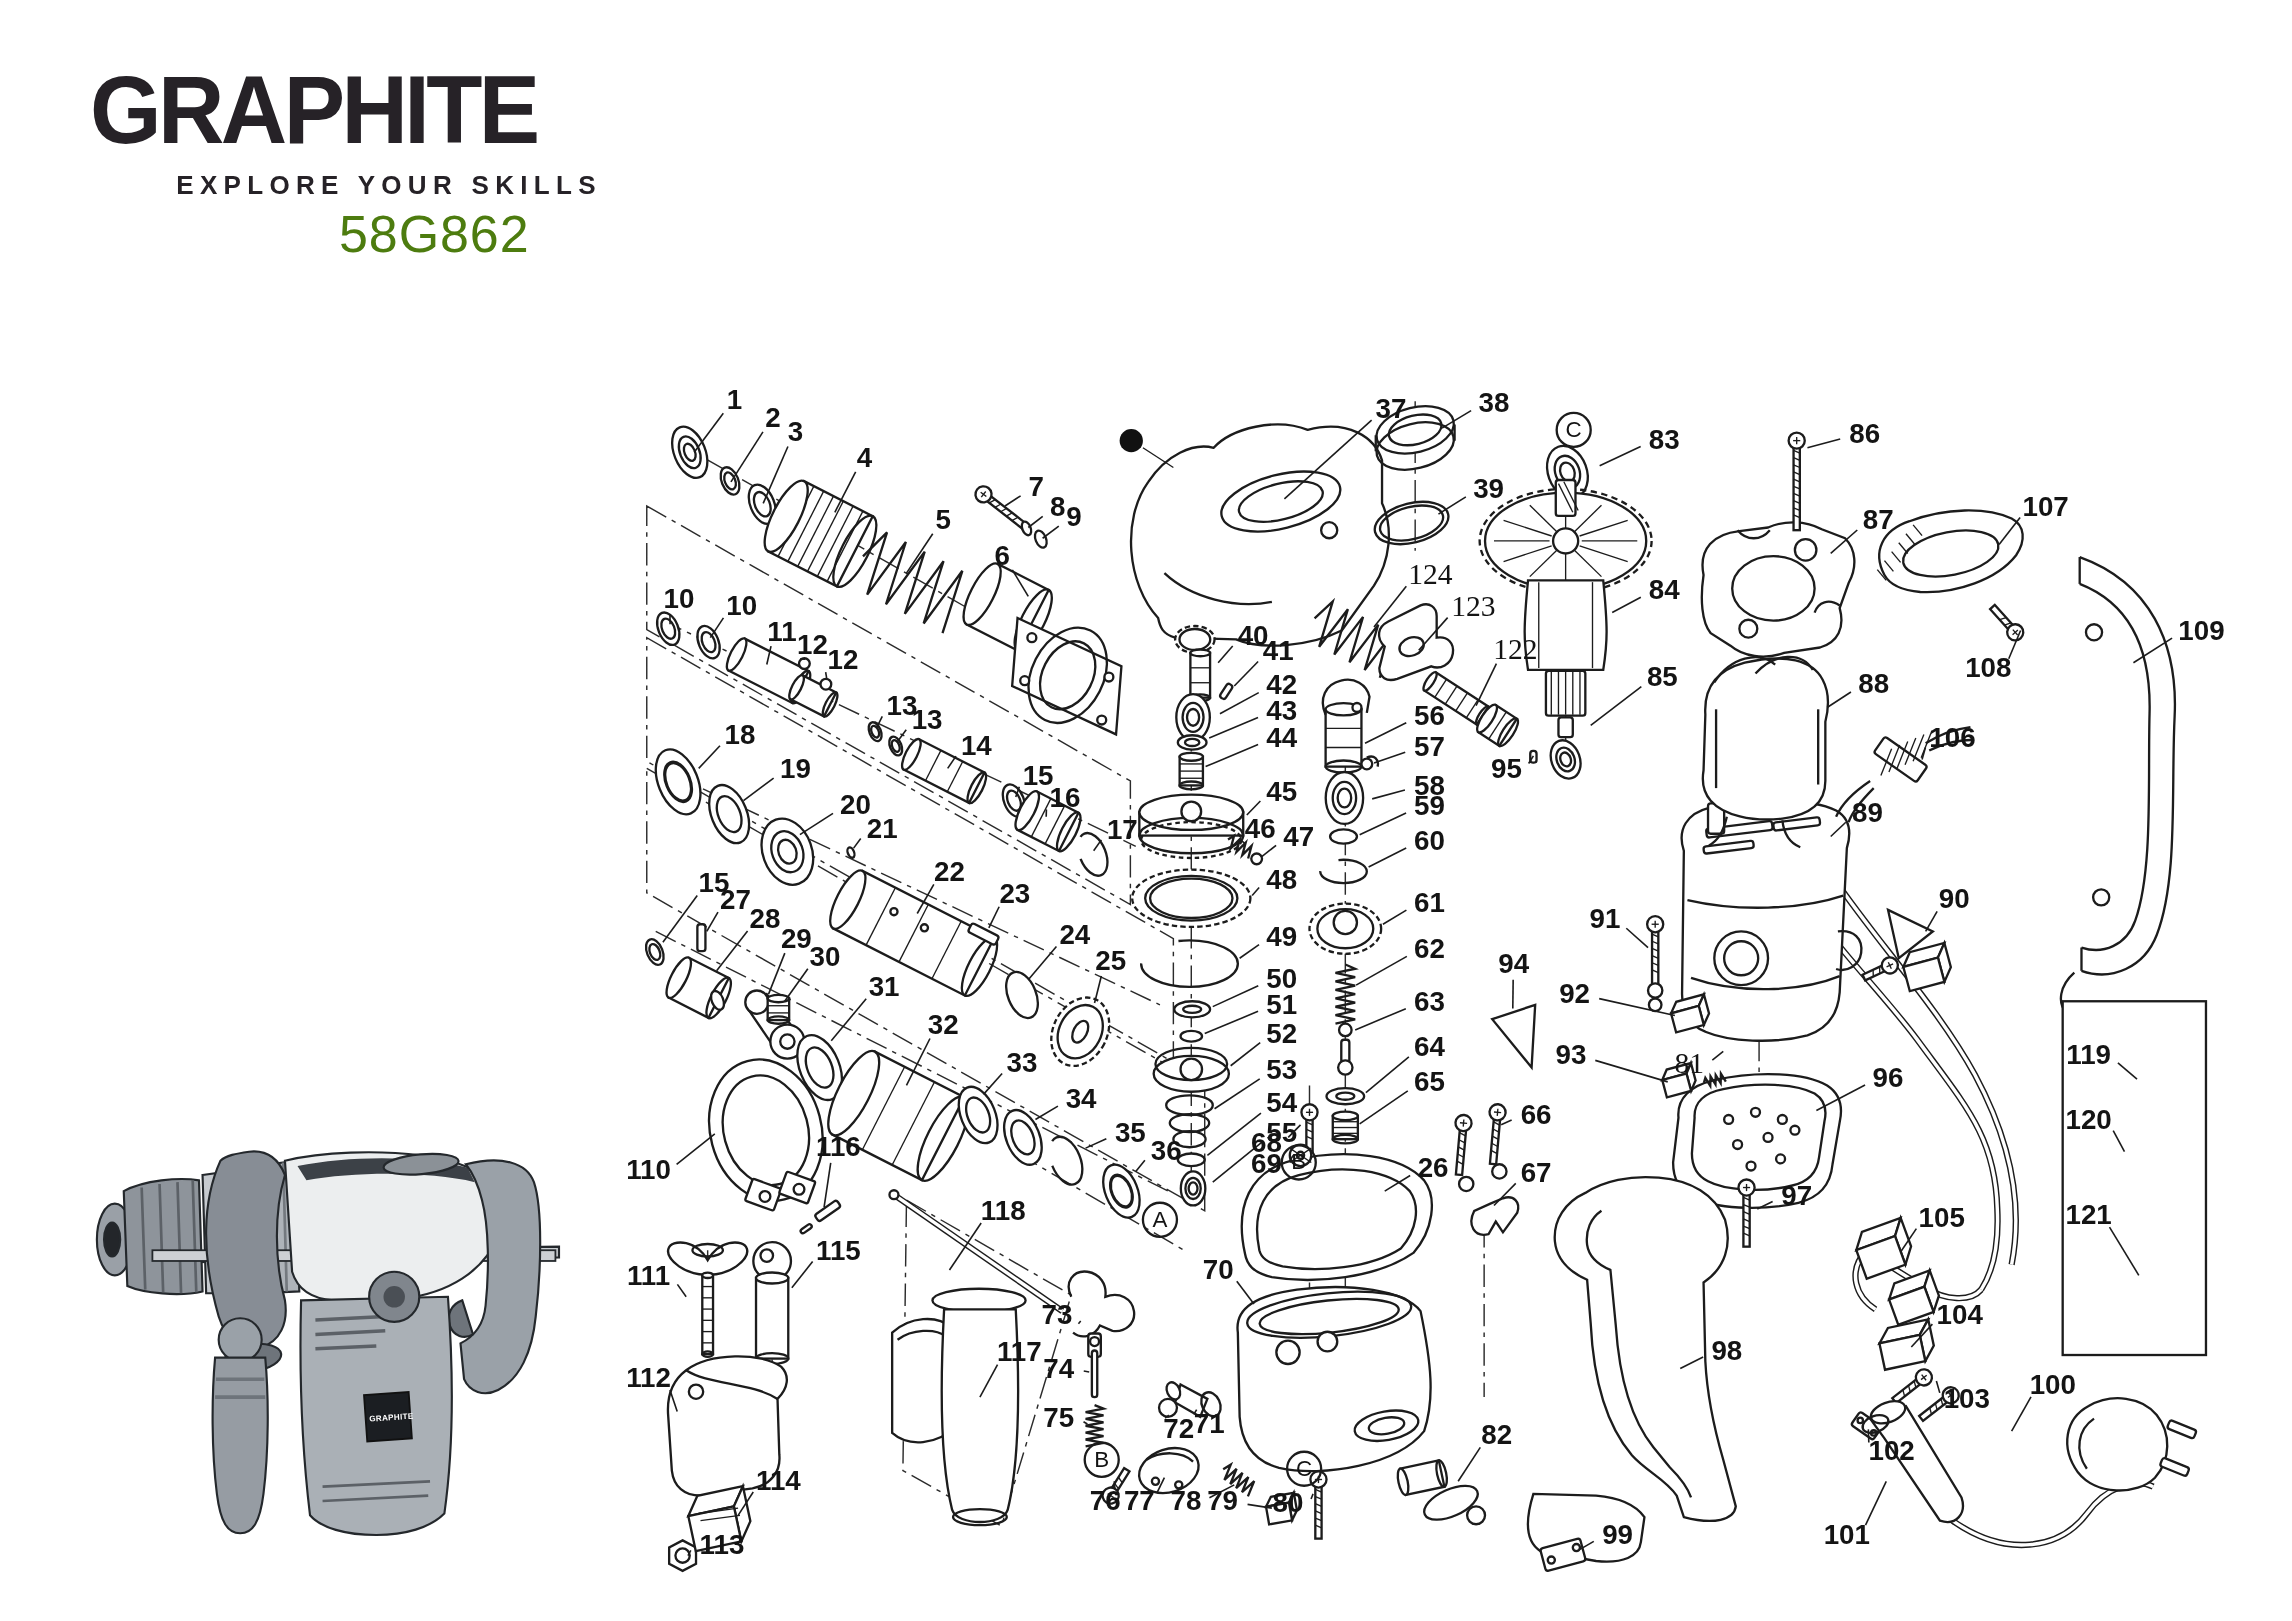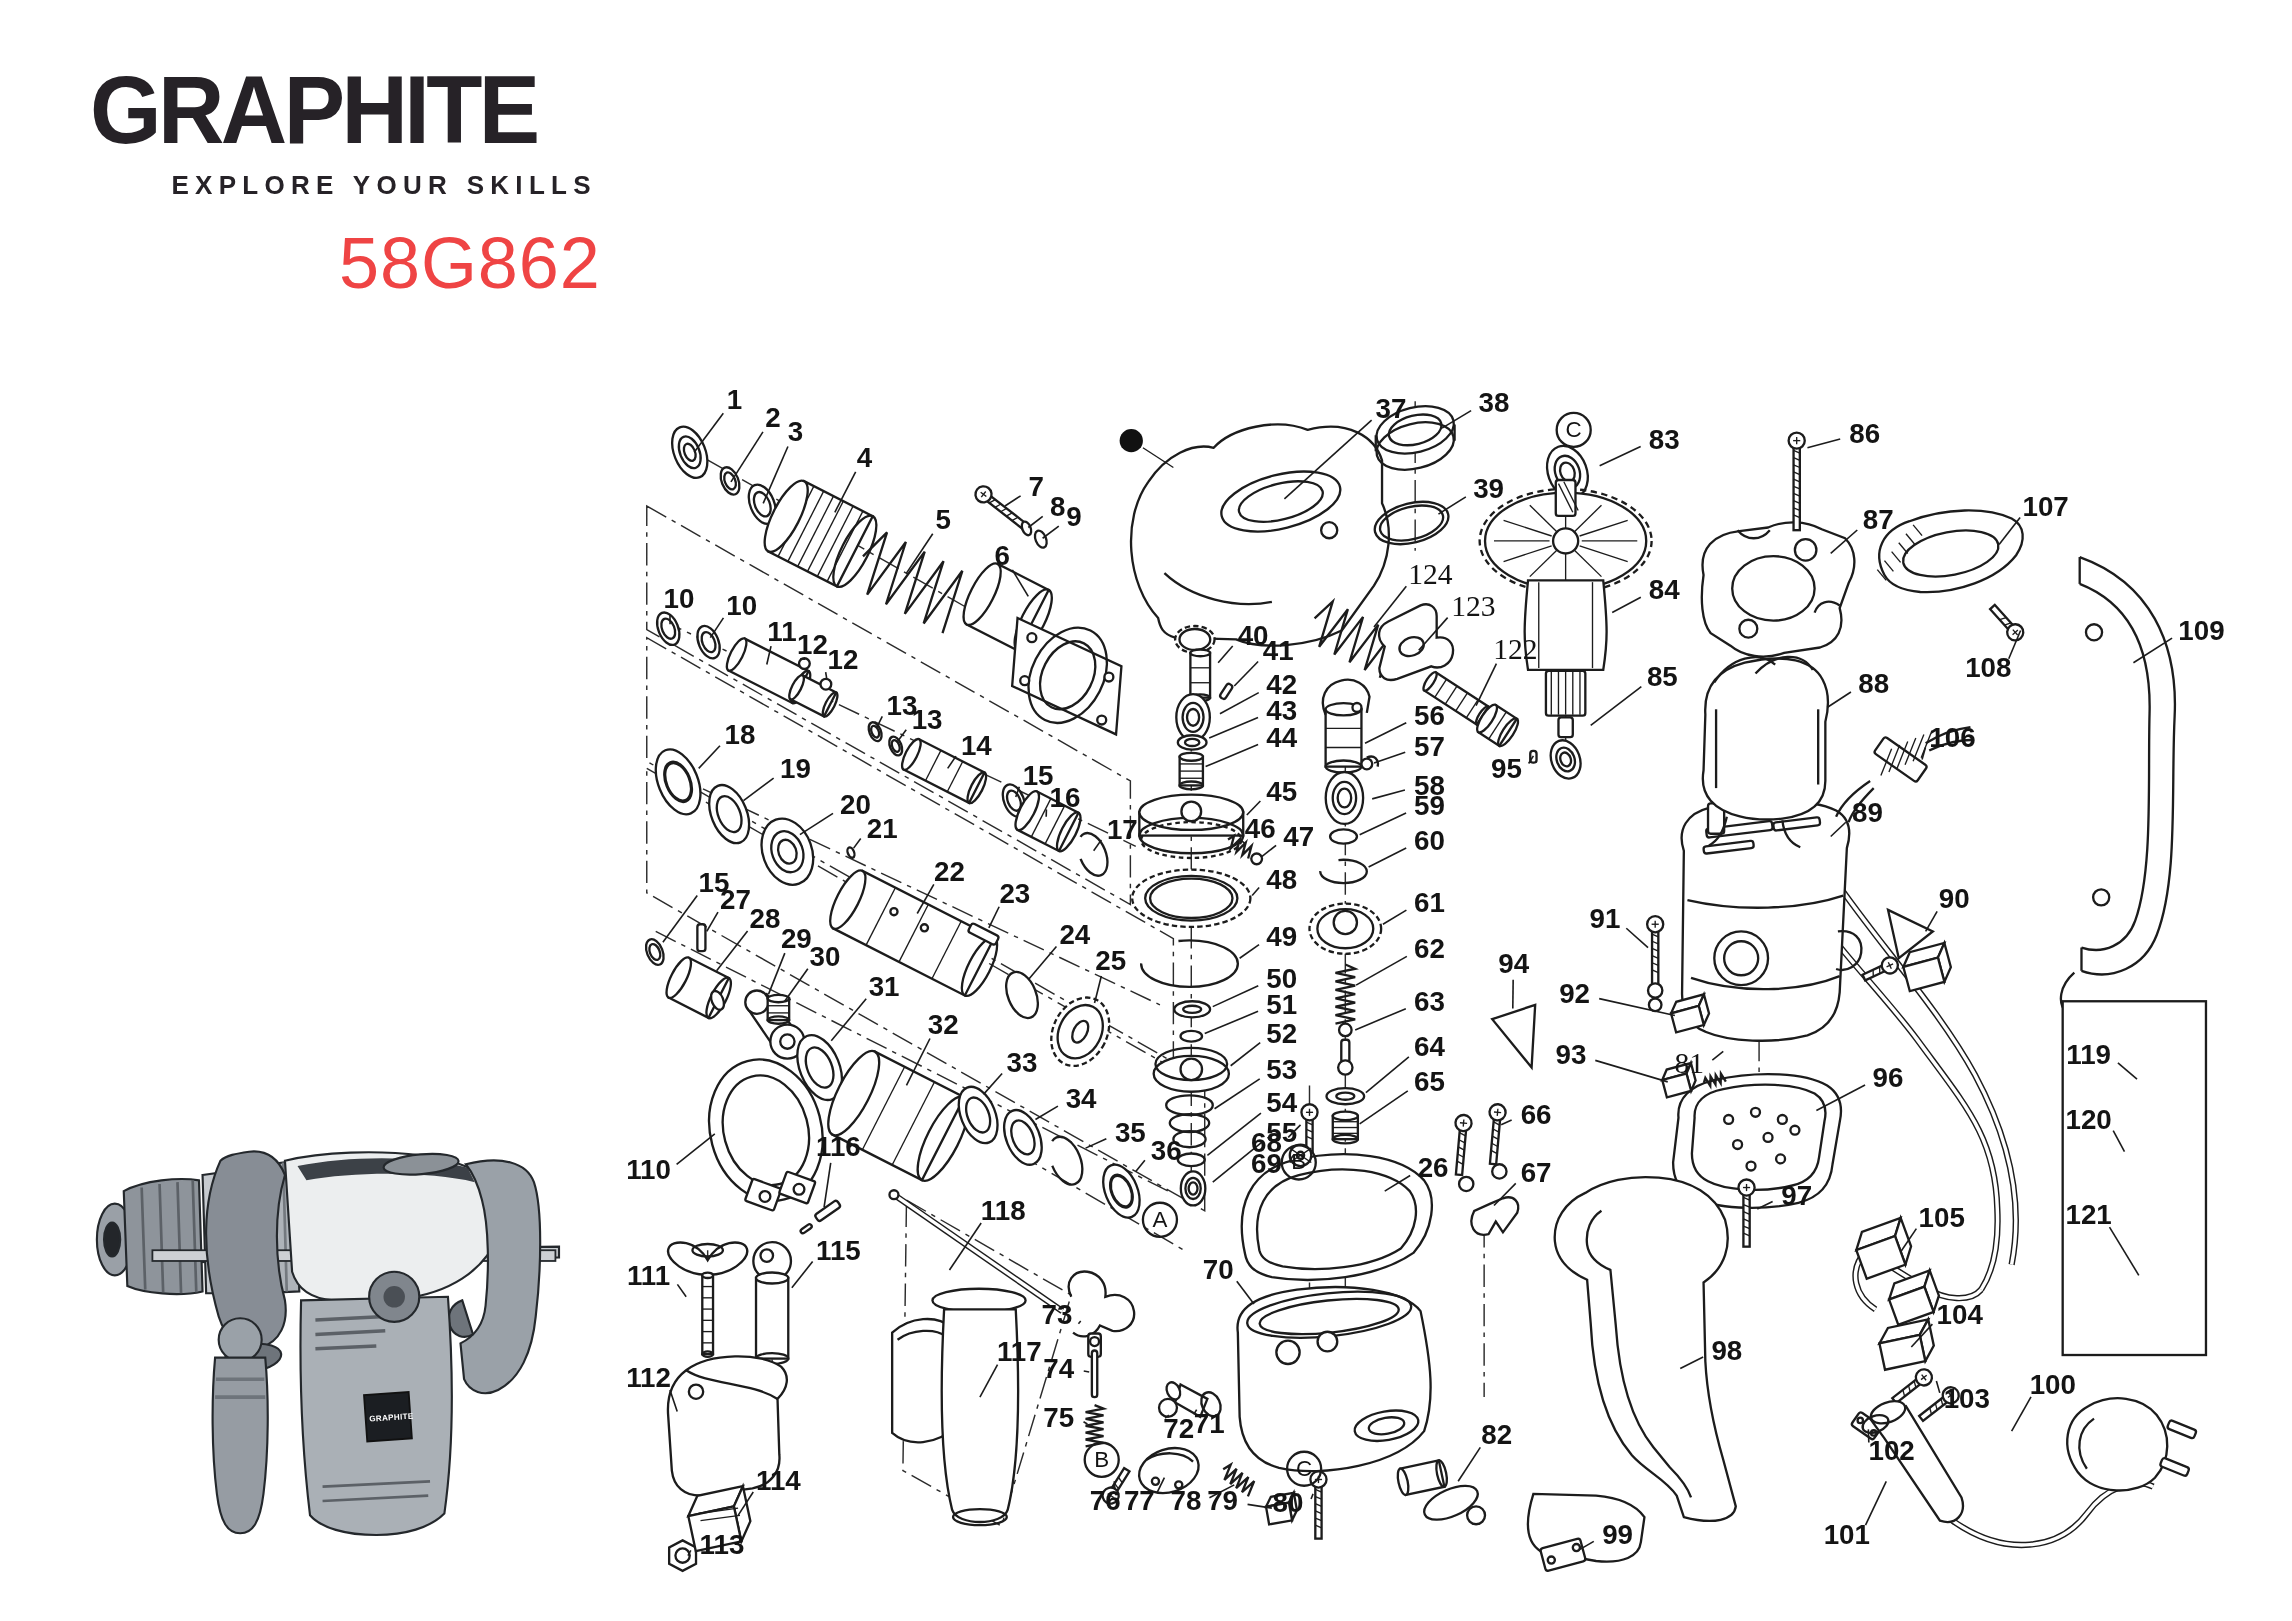--- a/index.html
+++ b/index.html
@@ -1,24 +1,24 @@
 <!DOCTYPE html>
 <html style="font-size:14.3px"><head>
 <meta charset="utf-8">
 <style>
   html,body{margin:0;padding:0;background:#ffffff;}
   body{width:2293px;height:1621px;position:relative;overflow:hidden;
        font-family:"Liberation Sans",sans-serif;}
   .logo-wrap{position:absolute;left:90px;top:64px;width:502px;}
   .logo-word{font-size:92px;font-weight:800;letter-spacing:-3.6px;color:#262227;
              line-height:1;transform:scaleY(1.04);}
-  .tag-row{display:flex;align-items:center;gap:14.3px;margin-top:14.3px;margin-left:72px;justify-content:center;}
+  .tag-row{display:flex;align-items:center;gap:14.3px;margin-top:14.3px;margin-left:72px;}
   .tag-sq{width:24px;height:24px;background:#e2001a;}
   .tag-tx{font-size:26px;font-weight:700;letter-spacing:6.3px;color:#262227;white-space:nowrap;}
-  .model{position:absolute;left:339px;top:222px;font-size:72px;font-weight:400;color:#ef4444;
+  .model{position:absolute;left:339px;top:204px;font-size:52px;font-weight:400;color:#4d7c0f;
          letter-spacing:0.9px;}
   svg{position:absolute;left:0;top:0;}
   .s{stroke:#1c1c1c;stroke-width:2.6;fill:#fff;}
   .sn{stroke:#1c1c1c;stroke-width:2.6;fill:none;}
   .thin{stroke-width:1.5;}
   .blk{fill:#111;stroke:none;}
   .guide{stroke:#2b2b2b;stroke-width:1.6;fill:none;stroke-dasharray:25 7 5 7;}
   .leader{stroke:#1c1c1c;stroke-width:1.8;}
   .wireO{stroke:#1c1c1c;stroke-width:7;fill:none;}
   .wireI{stroke:#fff;stroke-width:3.8;fill:none;}

